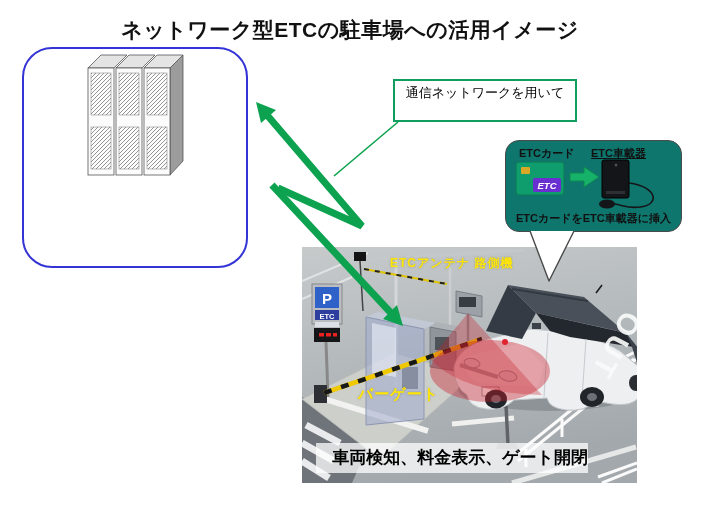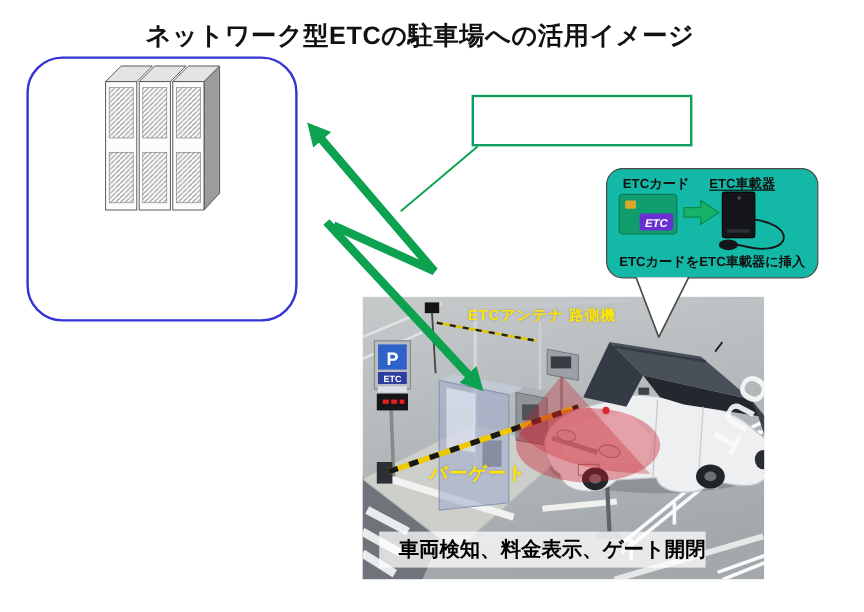--- a/index.html
+++ b/index.html
@@ -20,21 +20,21 @@
   .photo{position:absolute;left:302px;top:247px;width:335px;height:236px;overflow:hidden;}
   .photo svg{position:absolute;left:0;top:0;}
   .lbl{position:absolute;font-weight:bold;color:var(--label_yellow);
        text-shadow:0 0 2px rgba(60,60,0,.35);white-space:nowrap;}
   .lbl-antenna{left:88px;top:8px;font-size:12px;letter-spacing:1px;}
   .lbl-gate{left:56px;top:138px;font-size:15px;letter-spacing:1px;}
   .photo-caption{position:absolute;left:14px;top:196px;width:272px;height:30px;
                  background:rgba(255,255,255,.74);color:#000;font-weight:bold;
                  font-size:17px;line-height:30px;text-align:right;white-space:nowrap;}
   
-  .obu-box{position:absolute;left:505px;top:140px;width:177px;height:92px;background:#14b8a6;
+  .obu-box{position:absolute;left:505px;top:140px;width:177px;height:92px;background:#0f766e;
            border:1.6px solid #4a4a4a;border-radius:14px;box-sizing:border-box;}
   .obu-lbl{position:absolute;font-weight:bold;color:#111;white-space:nowrap;}
   .obu-lbl.card{left:13px;top:5px;font-size:11px;}
   .obu-lbl.dev{left:85px;top:5px;font-size:11px;text-decoration:underline;}
   .obu-box svg{position:absolute;left:0;top:18px;}
   .obu-caption{position:absolute;left:0;right:0;bottom:5px;text-align:center;
                font-size:11px;font-weight:bold;color:#111;white-space:nowrap;}
   .overlay{position:absolute;left:0;top:0;pointer-events:none;}
 </style>
 </head>
@@ -68,20 +68,21 @@
         <rect x="67" y="78" width="20" height="42" fill="url(#hatch)"></rect>
         <rect x="95" y="24" width="20" height="42" fill="url(#hatch)"></rect>
         <rect x="95" y="78" width="20" height="42" fill="url(#hatch)"></rect>
         <rect x="123" y="24" width="20" height="42" fill="url(#hatch)"></rect>
         <rect x="123" y="78" width="20" height="42" fill="url(#hatch)"></rect>
       </g>
     </svg>
   </div>
 
   <div class="callout">
+    <div>通信ネットワークを用いて</div>
   </div>
 
   <div class="photo">
     <svg width="335" height="236" viewBox="0 0 335 236">
       <defs>
         <linearGradient id="gnd" x1="0" y1="0" x2="0.25" y2="1">
           <stop offset="0" stop-color="#c6cacb"></stop>
           <stop offset="1" stop-color="#a2a8ac"></stop>
         </linearGradient>
       </defs>

